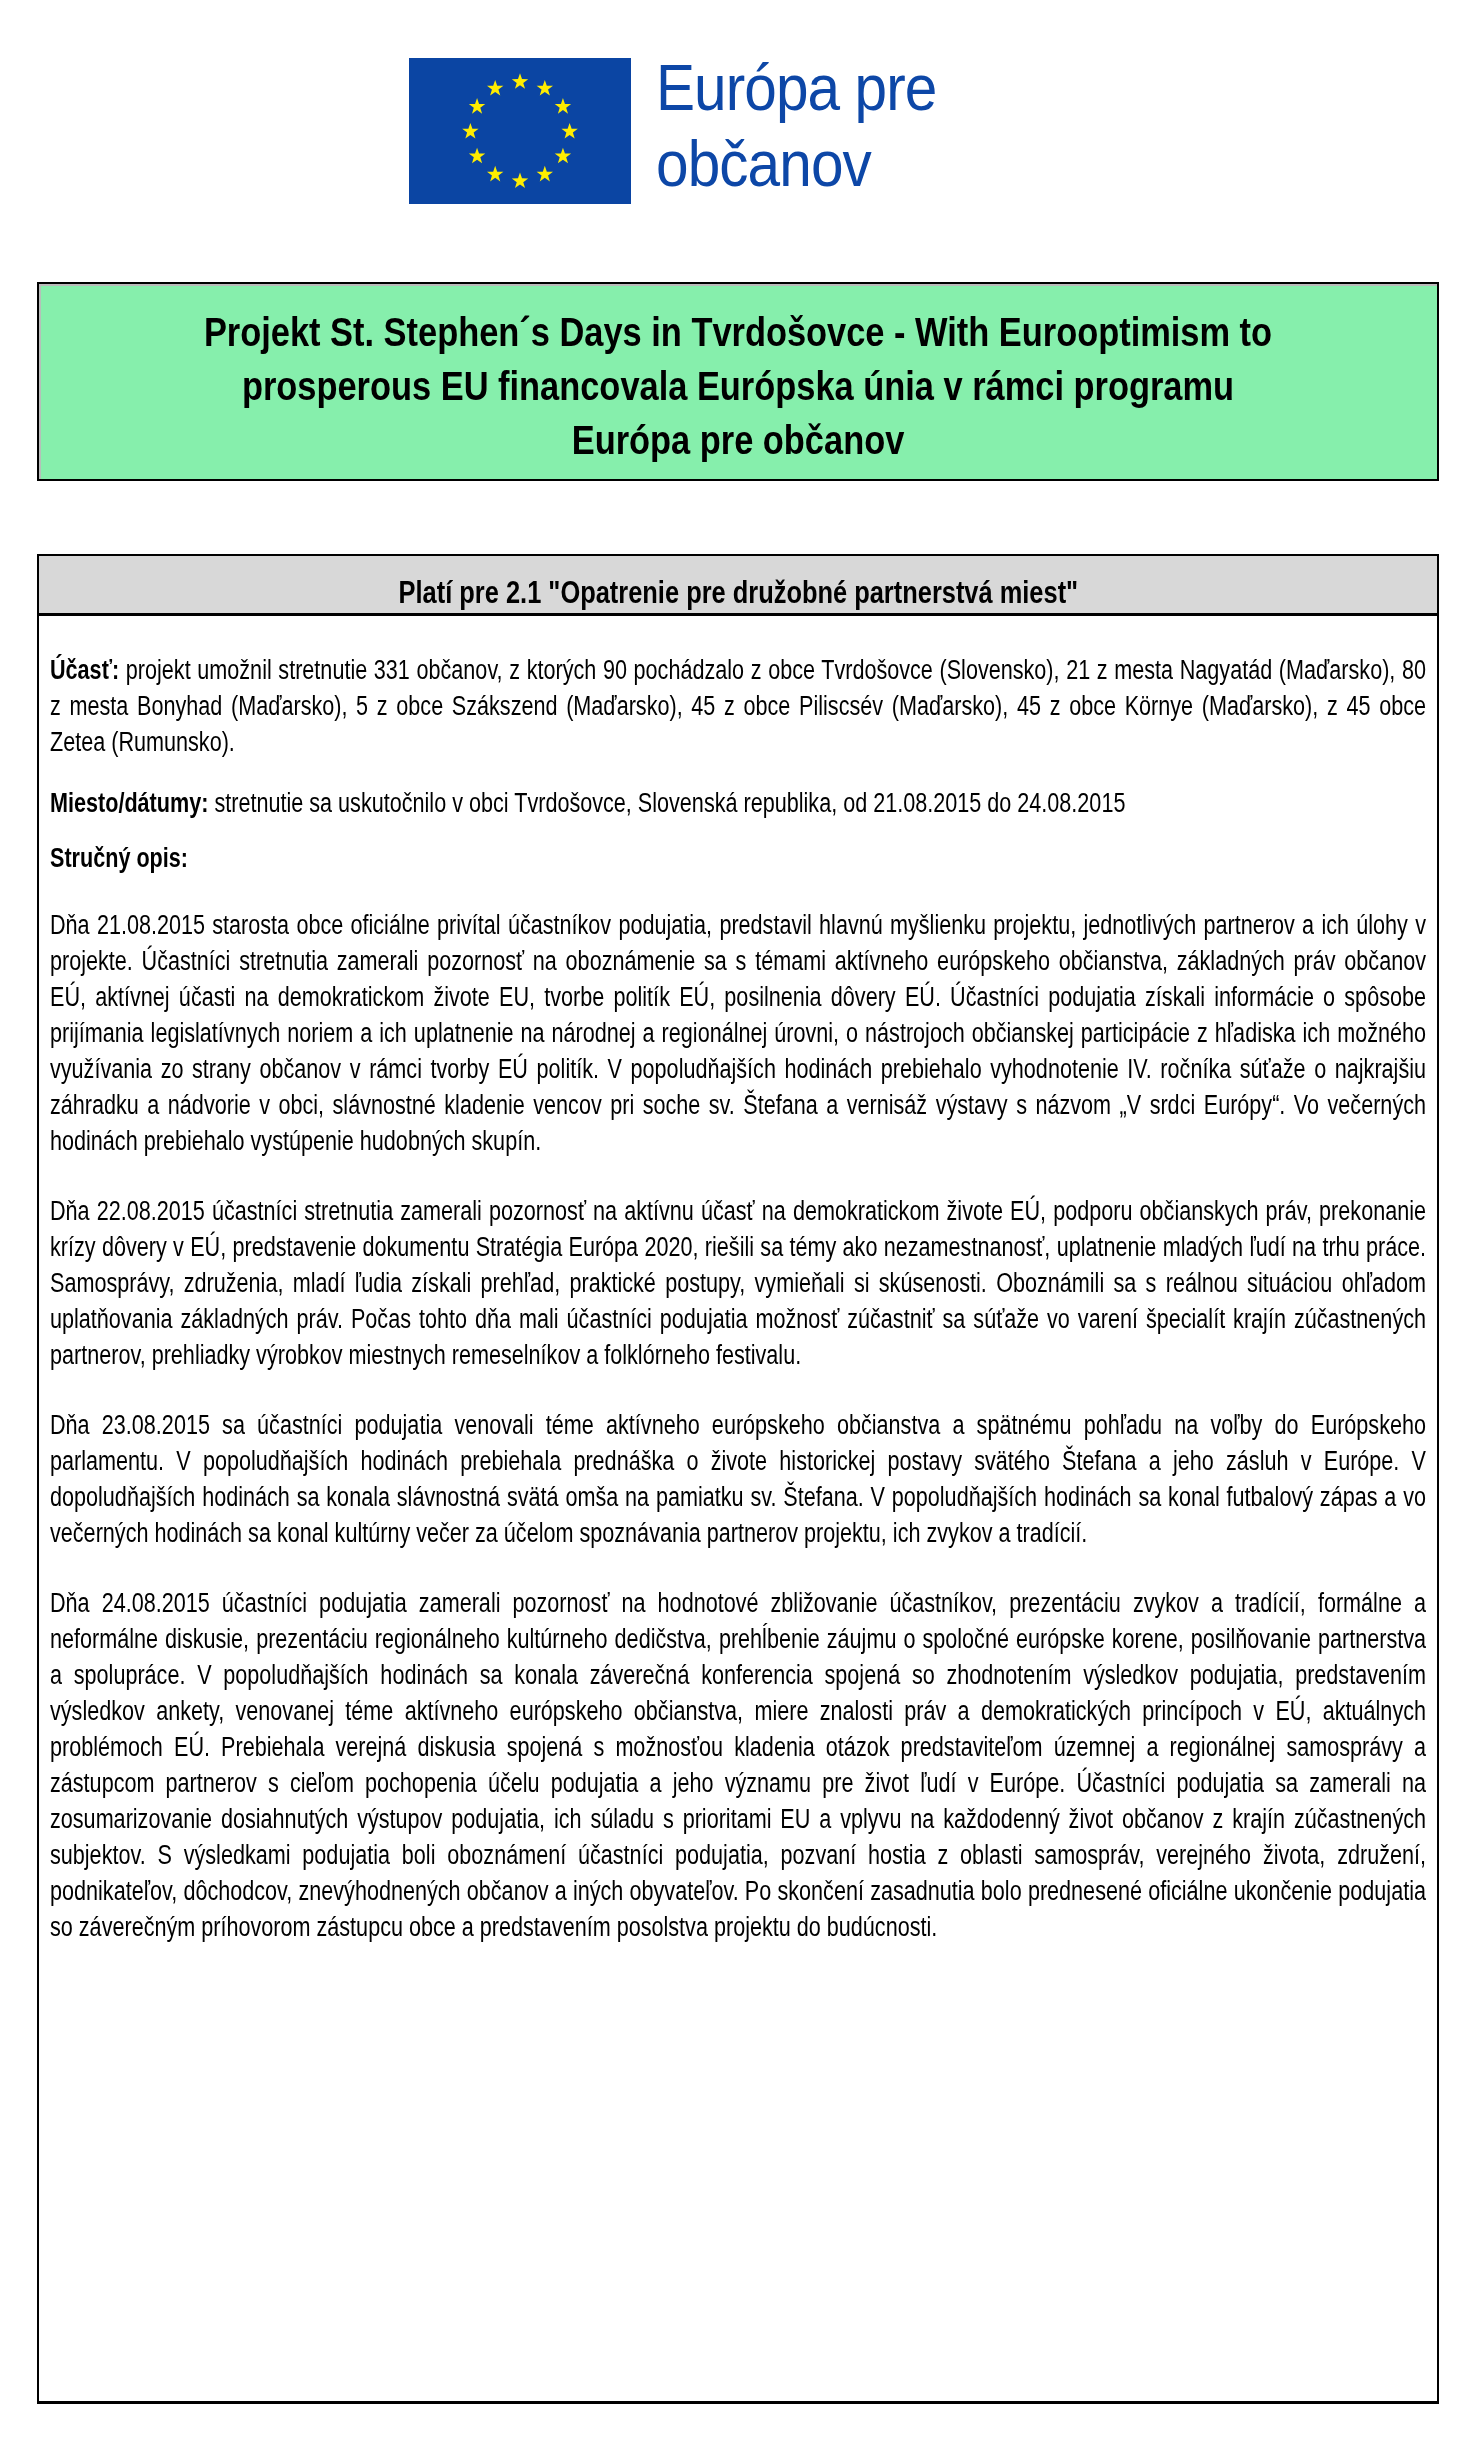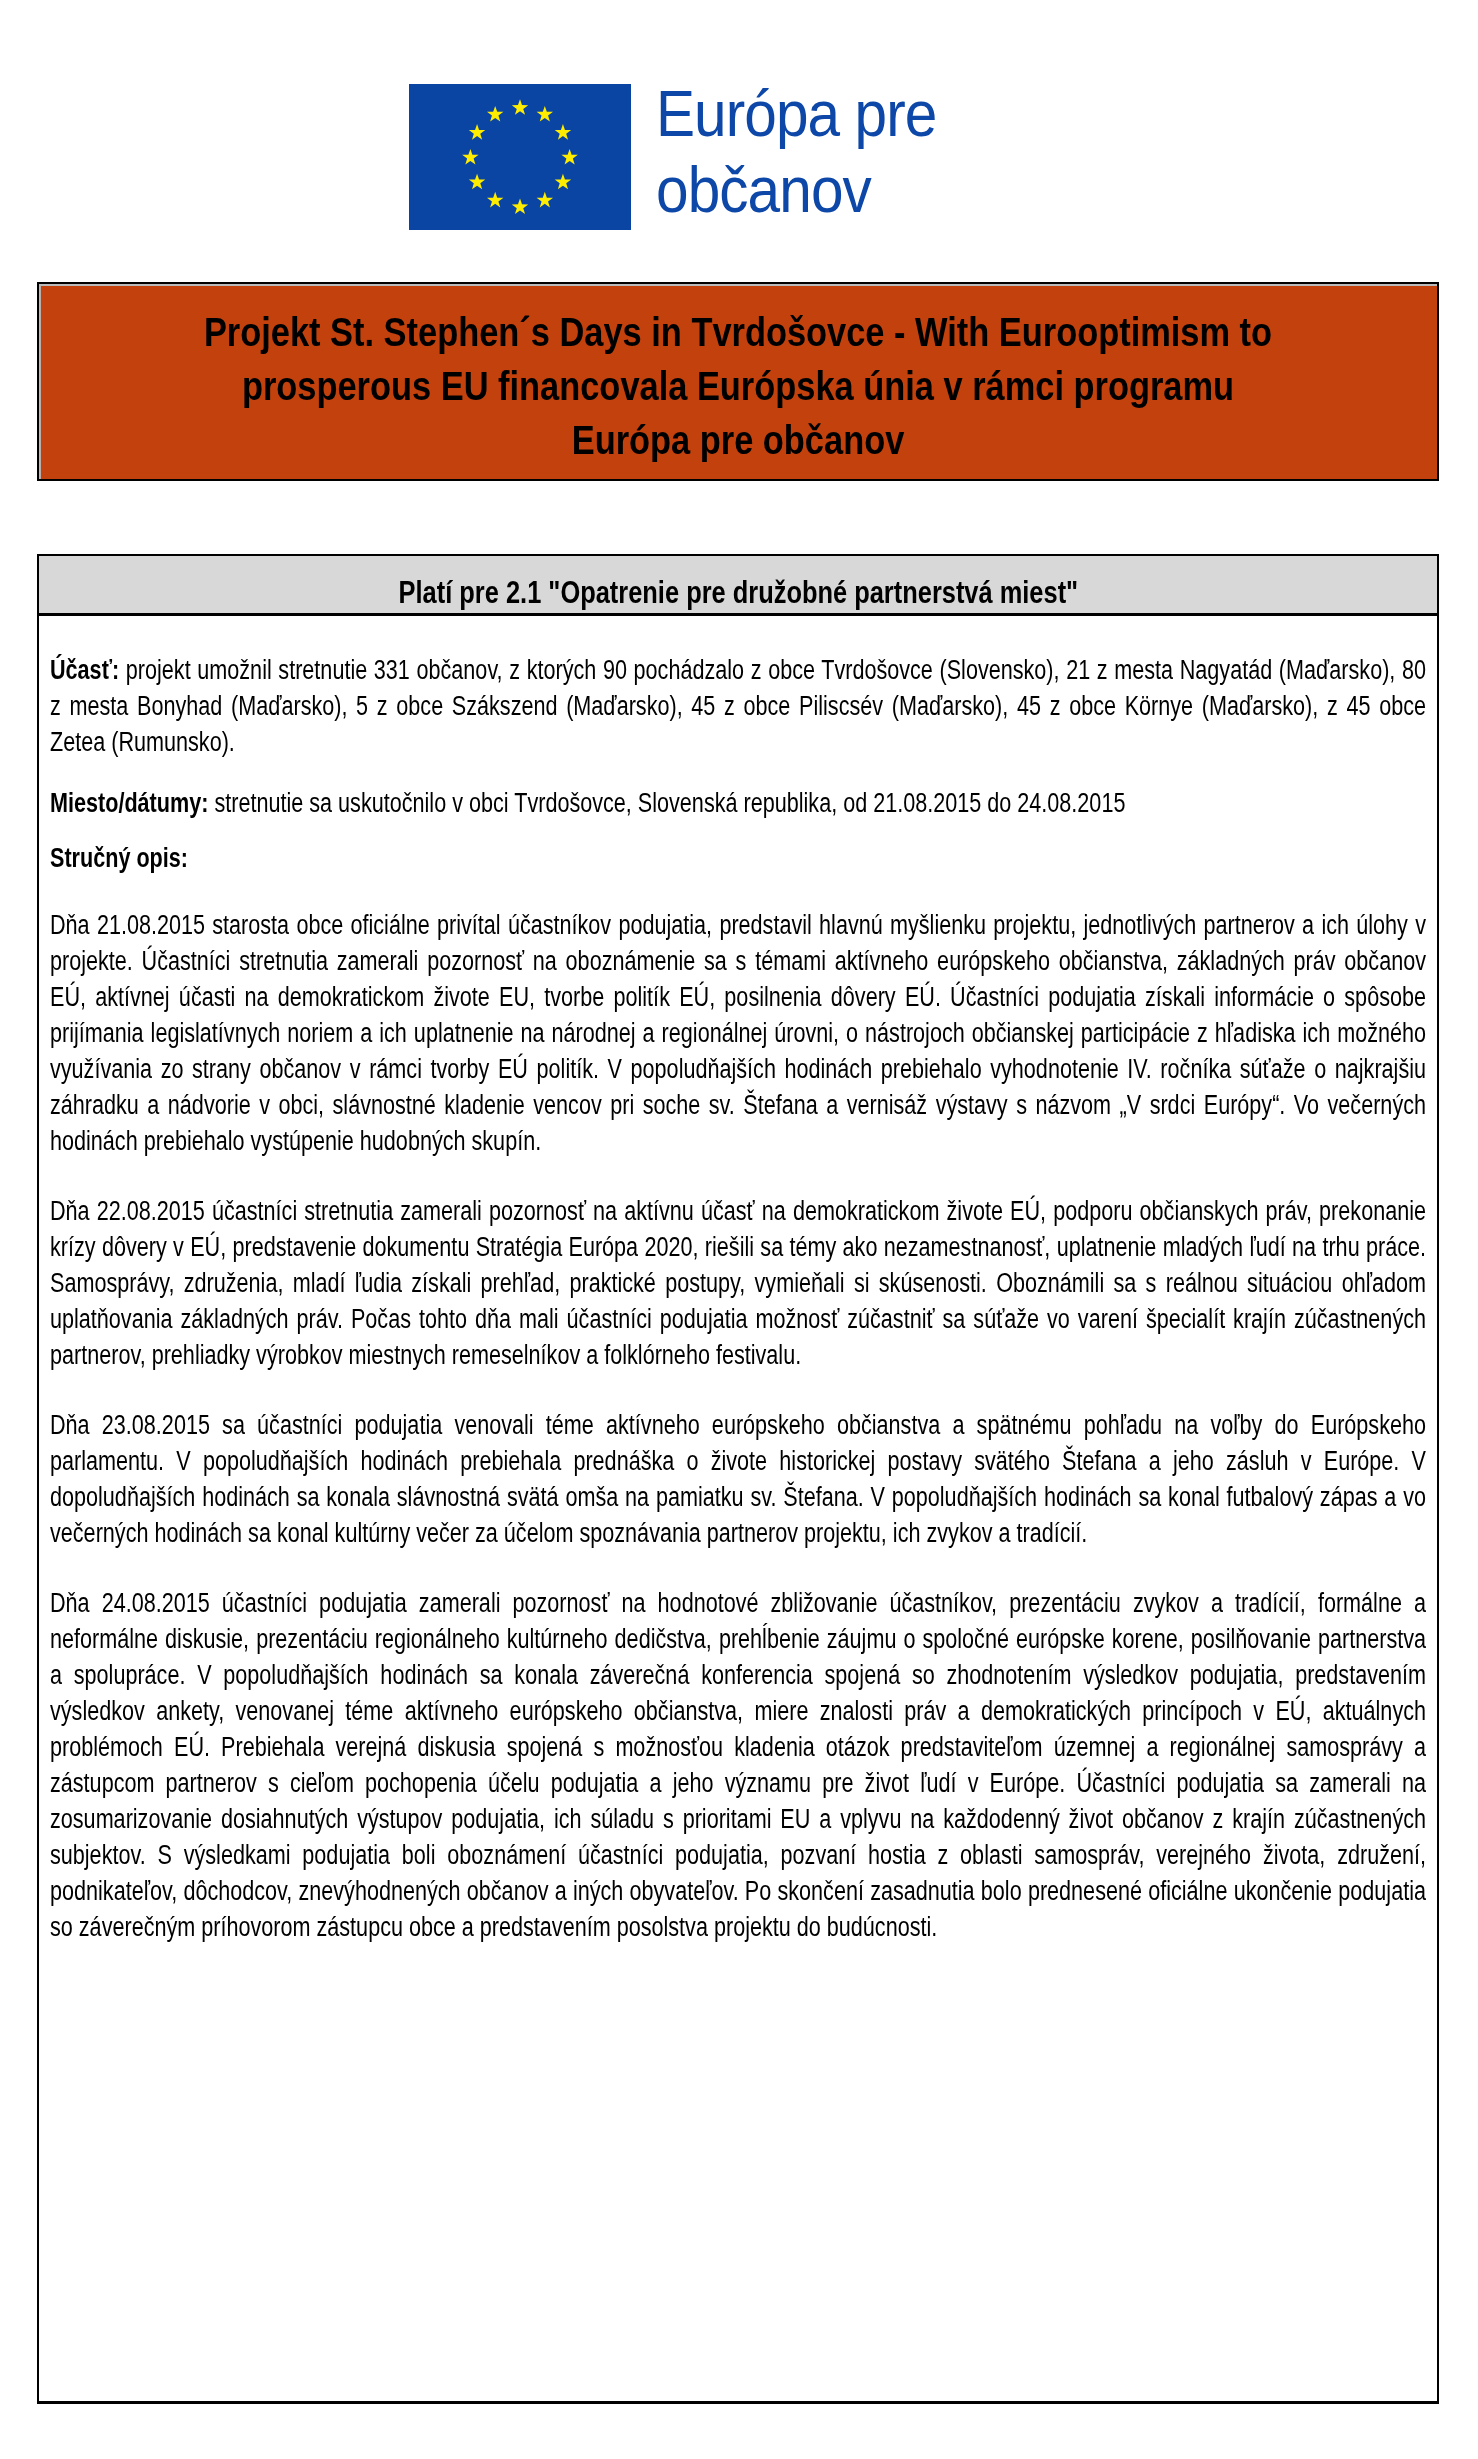--- a/index.html
+++ b/index.html
@@ -1,25 +1,25 @@
 <!DOCTYPE html>
 <html><head>
 <meta charset="utf-8">
 <style>
   html, body { margin: 0; padding: 0; background: #ffffff; }
   body { width: 1479px; height: 2460px; position: relative; overflow: hidden;
          font-family: "Liberation Sans", sans-serif; color: #000; }
-  .logo { position: absolute; left: 409px; top: 84px; width: 574px; height: 153px; }
+  .logo { position: absolute; left: 409px; top: 58px; width: 574px; height: 153px; }
   .flag { position: absolute; left: 0; top: 0; width: 222px; height: 146px; background: #0b45a3; }
   .flag svg { width: 222px; height: 146px; display: block; }
   .logo-text { position: absolute; left: 247px; top: -7.6px; color: #0d47a7;
                font-size: 65px; line-height: 76px; letter-spacing: -1px;
                transform: scaleX(0.9); transform-origin: left top; white-space: nowrap; }
   .title-box { position: absolute; left: 37px; top: 282px; width: 1398px; height: 195px;
-               border: 2.9px solid #000; background: #c2410c;
+               border: 2.9px solid #000; background: #86efac;
                box-shadow: inset 1.9px 1.9px 0 #bbbbbb; }
   .title-text { position: absolute; left: 0; right: 0; top: 21px; text-align: center;
                 font-weight: bold; font-size: 40px; line-height: 54px;
                 transform: scaleX(0.86); transform-origin: center top; }
   .main-box { position: absolute; left: 37px; top: 554px; width: 1398px; height: 1845px;
               border: 2.9px solid #000; border-bottom-width: 3.8px; background: #fff; }
   .main-header { height: 57px; background: #d8d8d8; border-bottom: 3.8px solid #000;
                  text-align: center; }
   .main-header span { display: inline-block; font-weight: bold; font-size: 31px; line-height: 73px;
                       transform: scaleX(0.82); transform-origin: center top; white-space: nowrap; }

